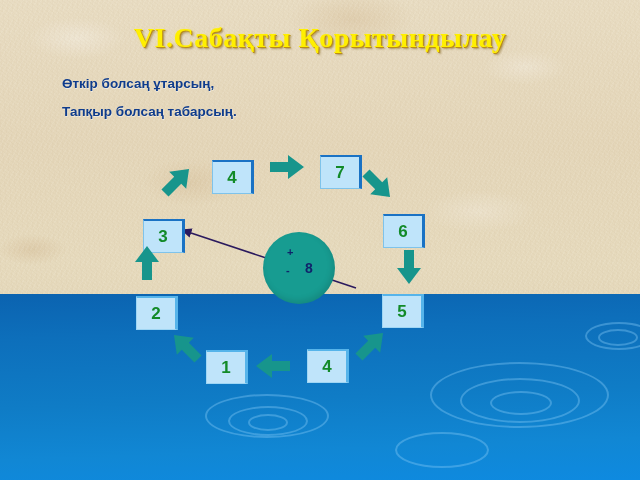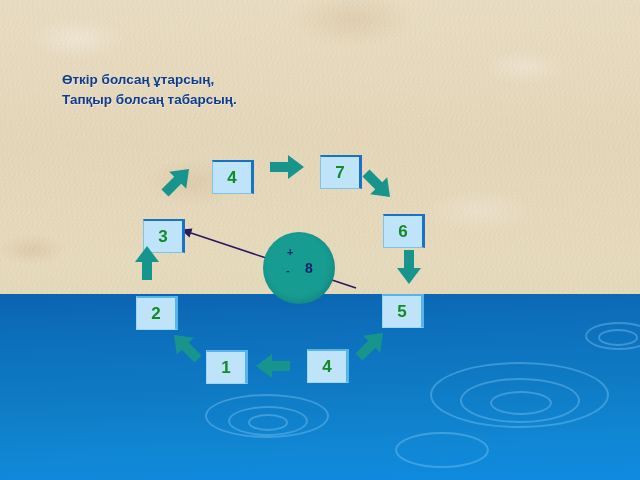--- a/index.html
+++ b/index.html
@@ -69,21 +69,21 @@
     color: #ffef00;
     text-shadow:
       1px 1px 0 #b98c1a,
       2px 2px 2px rgba(120,90,20,.55),
       0 0 3px rgba(255,240,120,.5);
   }
   .subtitle {
     position: absolute;
     font-weight: bold;
     font-size: 13.5px;
-    line-height: 20px;
+    line-height: 28px;
     color: #0f3c8c;
     text-shadow: 0.5px 0.5px 0 rgba(255,255,255,.45);
     white-space: pre-line;
   }
   .subtitle.left  { left: 62px;  top: 70px; }
   .subtitle.right { left: 312px; top: 70px; }
 
   
   .numbox {
     position: absolute;
@@ -152,20 +152,21 @@
       <div class="ripple" style="left: 228px; top: 112px; width: 76px; height: 26px; border-width: 2px;"></div>
       <div class="ripple" style="left: 248px; top: 120px; width: 36px; height: 13px; border-width: 2px;"></div>
       <div class="ripple" style="left: 430px; top: 68px; width: 175px; height: 62px; border-width: 2px;"></div>
       <div class="ripple" style="left: 460px; top: 84px; width: 116px; height: 41px; border-width: 2px;"></div>
       <div class="ripple" style="left: 490px; top: 97px; width: 58px; height: 20px; border-width: 2px;"></div>
       <div class="ripple" style="left: 395px; top: 138px; width: 90px; height: 32px; border-width: 2px;"></div>
       <div class="ripple" style="left: 585px; top: 28px; width: 64px; height: 24px; border-width: 2px;"></div>
       <div class="ripple" style="left: 598px; top: 35px; width: 36px; height: 13px; border-width: 2px;"></div>
     </div>
 
+  <div class="title">VI.Сабақты Қорытындылау</div>
 
   <div class="subtitle left">Өткір болсаң ұтарсың,
 Тапқыр болсаң табарсың.</div>
 
   <svg class="connector">
     <defs>
       <marker id="ah" markerWidth="7" markerHeight="7" refX="6" refY="3" orient="auto">
         <path d="M0,0 L7,3 L0,6 z" fill="#2b1a5e"></path>
       </marker>
     </defs>

